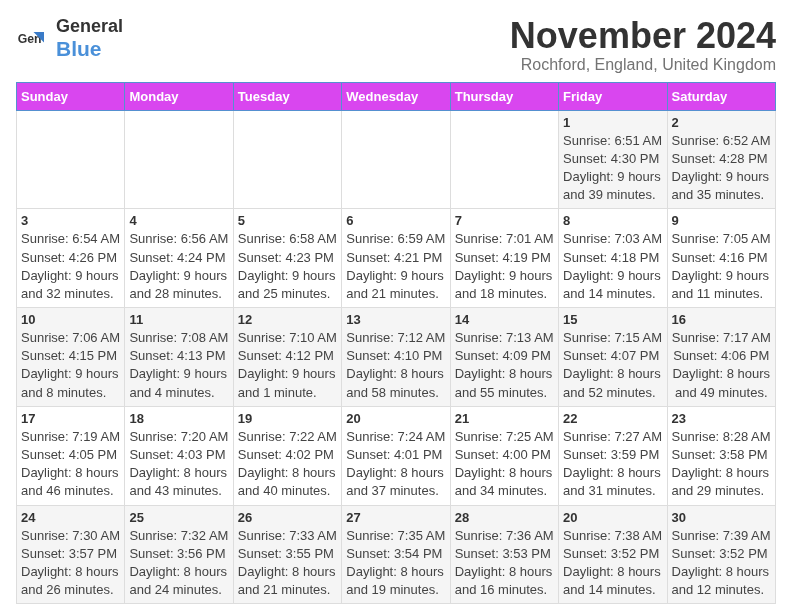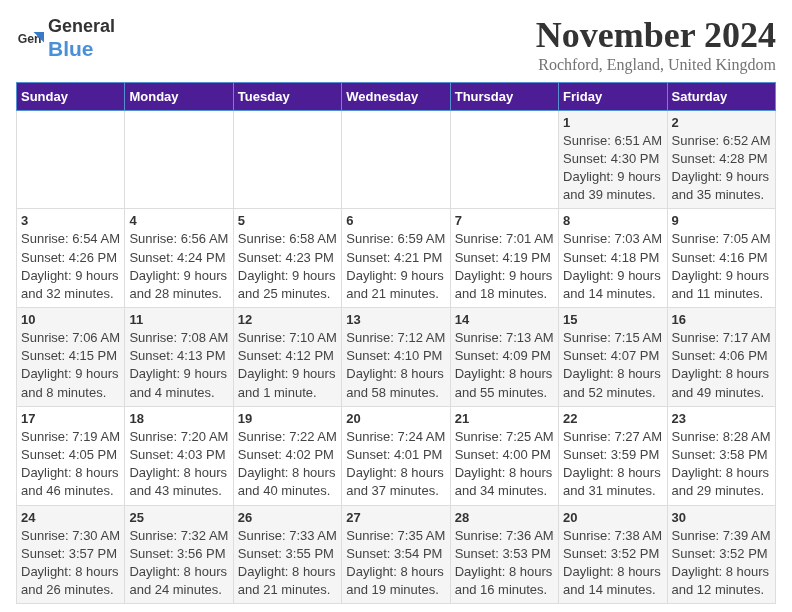--- a/index.html
+++ b/index.html
@@ -12,47 +12,46 @@
     }
     .header {
       display: flex;
       align-items: flex-start;
       justify-content: space-between;
       margin-bottom: 8px;
     }
     .logo {
       display: flex;
       align-items: center;
-      gap: 4px;
+      gap: 12px;
     }
     .logo-icon {
       width: 28px;
       height: 28px;
     }
     .title-block {
       text-align: right;
-      font-family: Liberation Serif, serif;
     }
     .month-title {
       font-size: 36px;
       font-weight: bold;
       color: #333;
       line-height: 1.1;
     }
     .location-title {
       font-size: 16px;
       color: #737373;
     }
     table {
       width: 100%;
       border-collapse: collapse;
       table-layout: fixed;
     }
     thead tr {
-      background-color: #4c1d95;
+      background-color: #d946ef;
       border-radius: 12px;
     }
     thead th {
       color: #fff;
       font-size: 13px;
       font-weight: bold;
       padding: 6px 4px;
       text-align: left;
       border: 1px solid #5590d0;
     }
@@ -210,21 +209,21 @@
 Daylight: 8 hours and 55 minutes.</div>
         </td>
         <td>
           <div class="day-num">15</div>
           <div class="day-info" style="white-space: pre-line;">Sunrise: 7:15 AM
 Sunset: 4:07 PM
 Daylight: 8 hours and 52 minutes.</div>
         </td>
         <td>
           <div class="day-num">16</div>
-          <div class="day-info" style="white-space: pre-line;">Sunrise: 7:17 AM
+          <div class="day-info" style="white-space: pre-line; text-align: center;">Sunrise: 7:17 AM
 Sunset: 4:06 PM
 Daylight: 8 hours and 49 minutes.</div>
         </td>
       </tr>
       <tr>
         <td>
           <div class="day-num">17</div>
           <div class="day-info" style="white-space: pre-line;">Sunrise: 7:19 AM
 Sunset: 4:05 PM
 Daylight: 8 hours and 46 minutes.</div>

